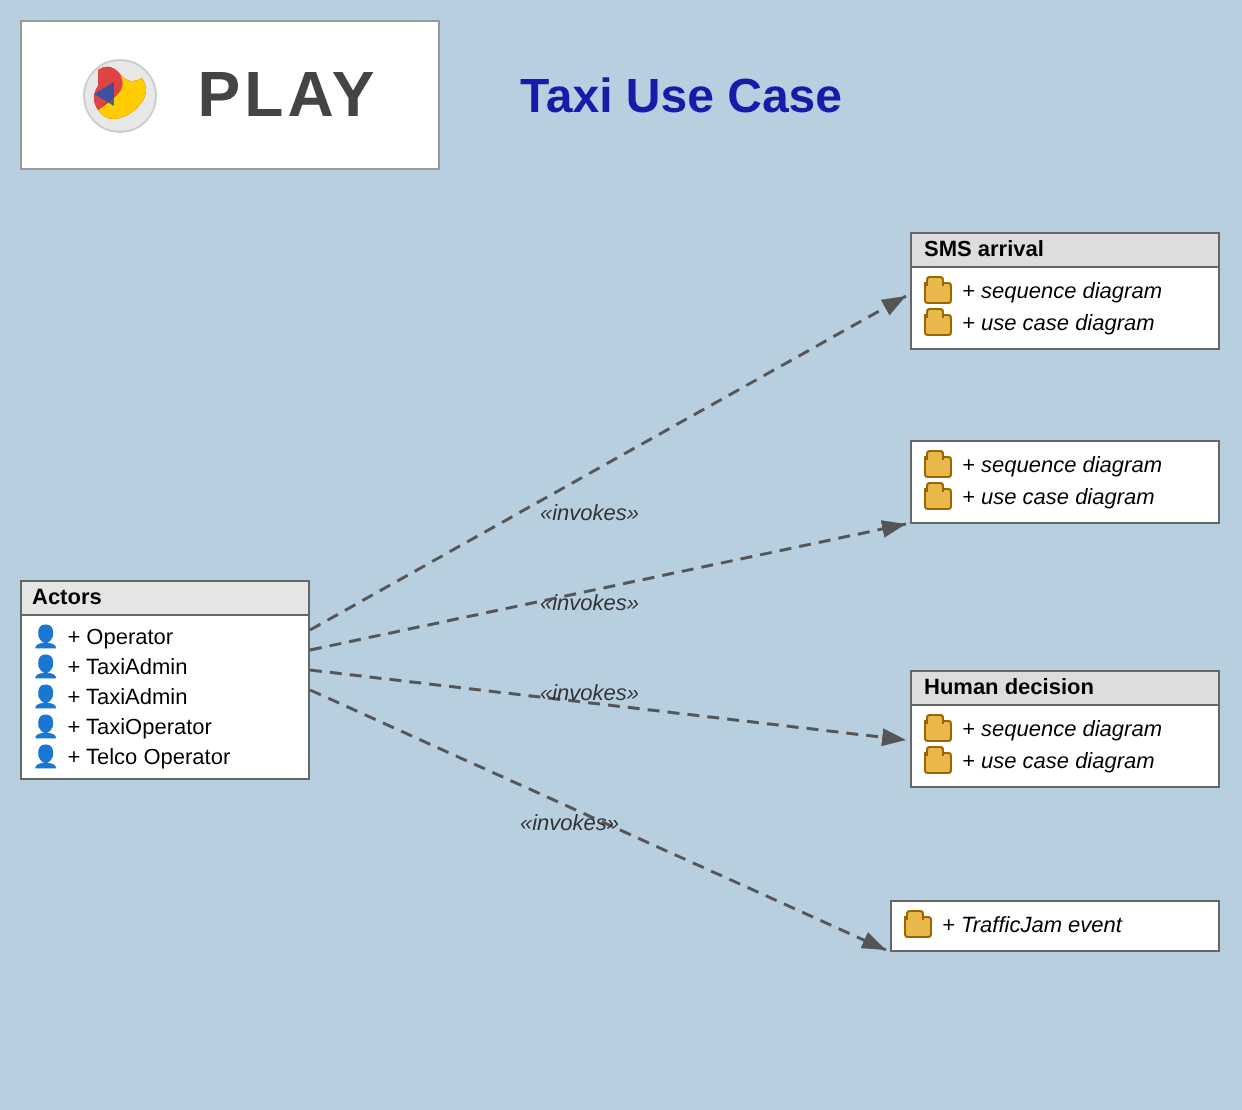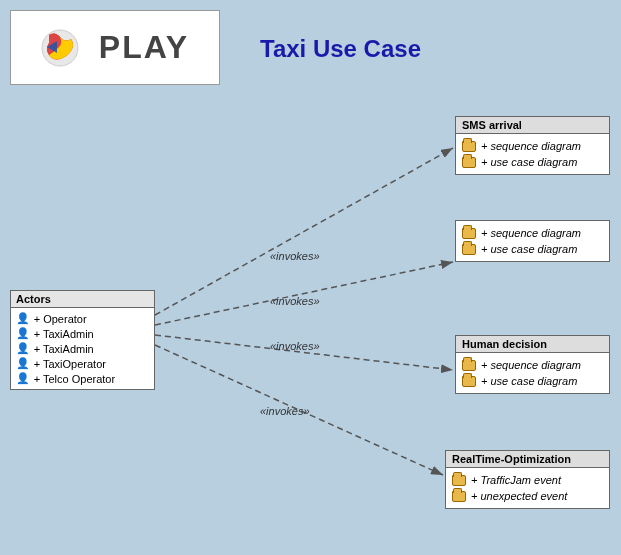--- a/index.html
+++ b/index.html
@@ -221,29 +221,24 @@
       <span>+ sequence diagram</span>
     </div>
     <div class="usecase-item">
       <span class="folder-icon"></span>
       <span>+ use case diagram</span>
     </div>
   </div>
 </div>
 
 <div class="usecase-box" style="top:450px; left:445px; min-width:165px;">
-  <div class="usecase-header">RealTime-Optimization</div>
   <div class="usecase-body">
     <div class="usecase-item">
       <span class="folder-icon"></span>
       <span>+ TrafficJam event</span>
-    </div>
-    <div class="usecase-item">
-      <span class="folder-icon"></span>
-      <span>+ unexpected event</span>
     </div>
   </div>
 </div>
 
 <svg class="arrows-svg">
   <defs>
     <marker id="arrowhead" markerWidth="8" markerHeight="6" refX="8" refY="3" orient="auto">
       <polygon points="0 0, 8 3, 0 6" fill="#555"></polygon>
     </marker>
   </defs>

